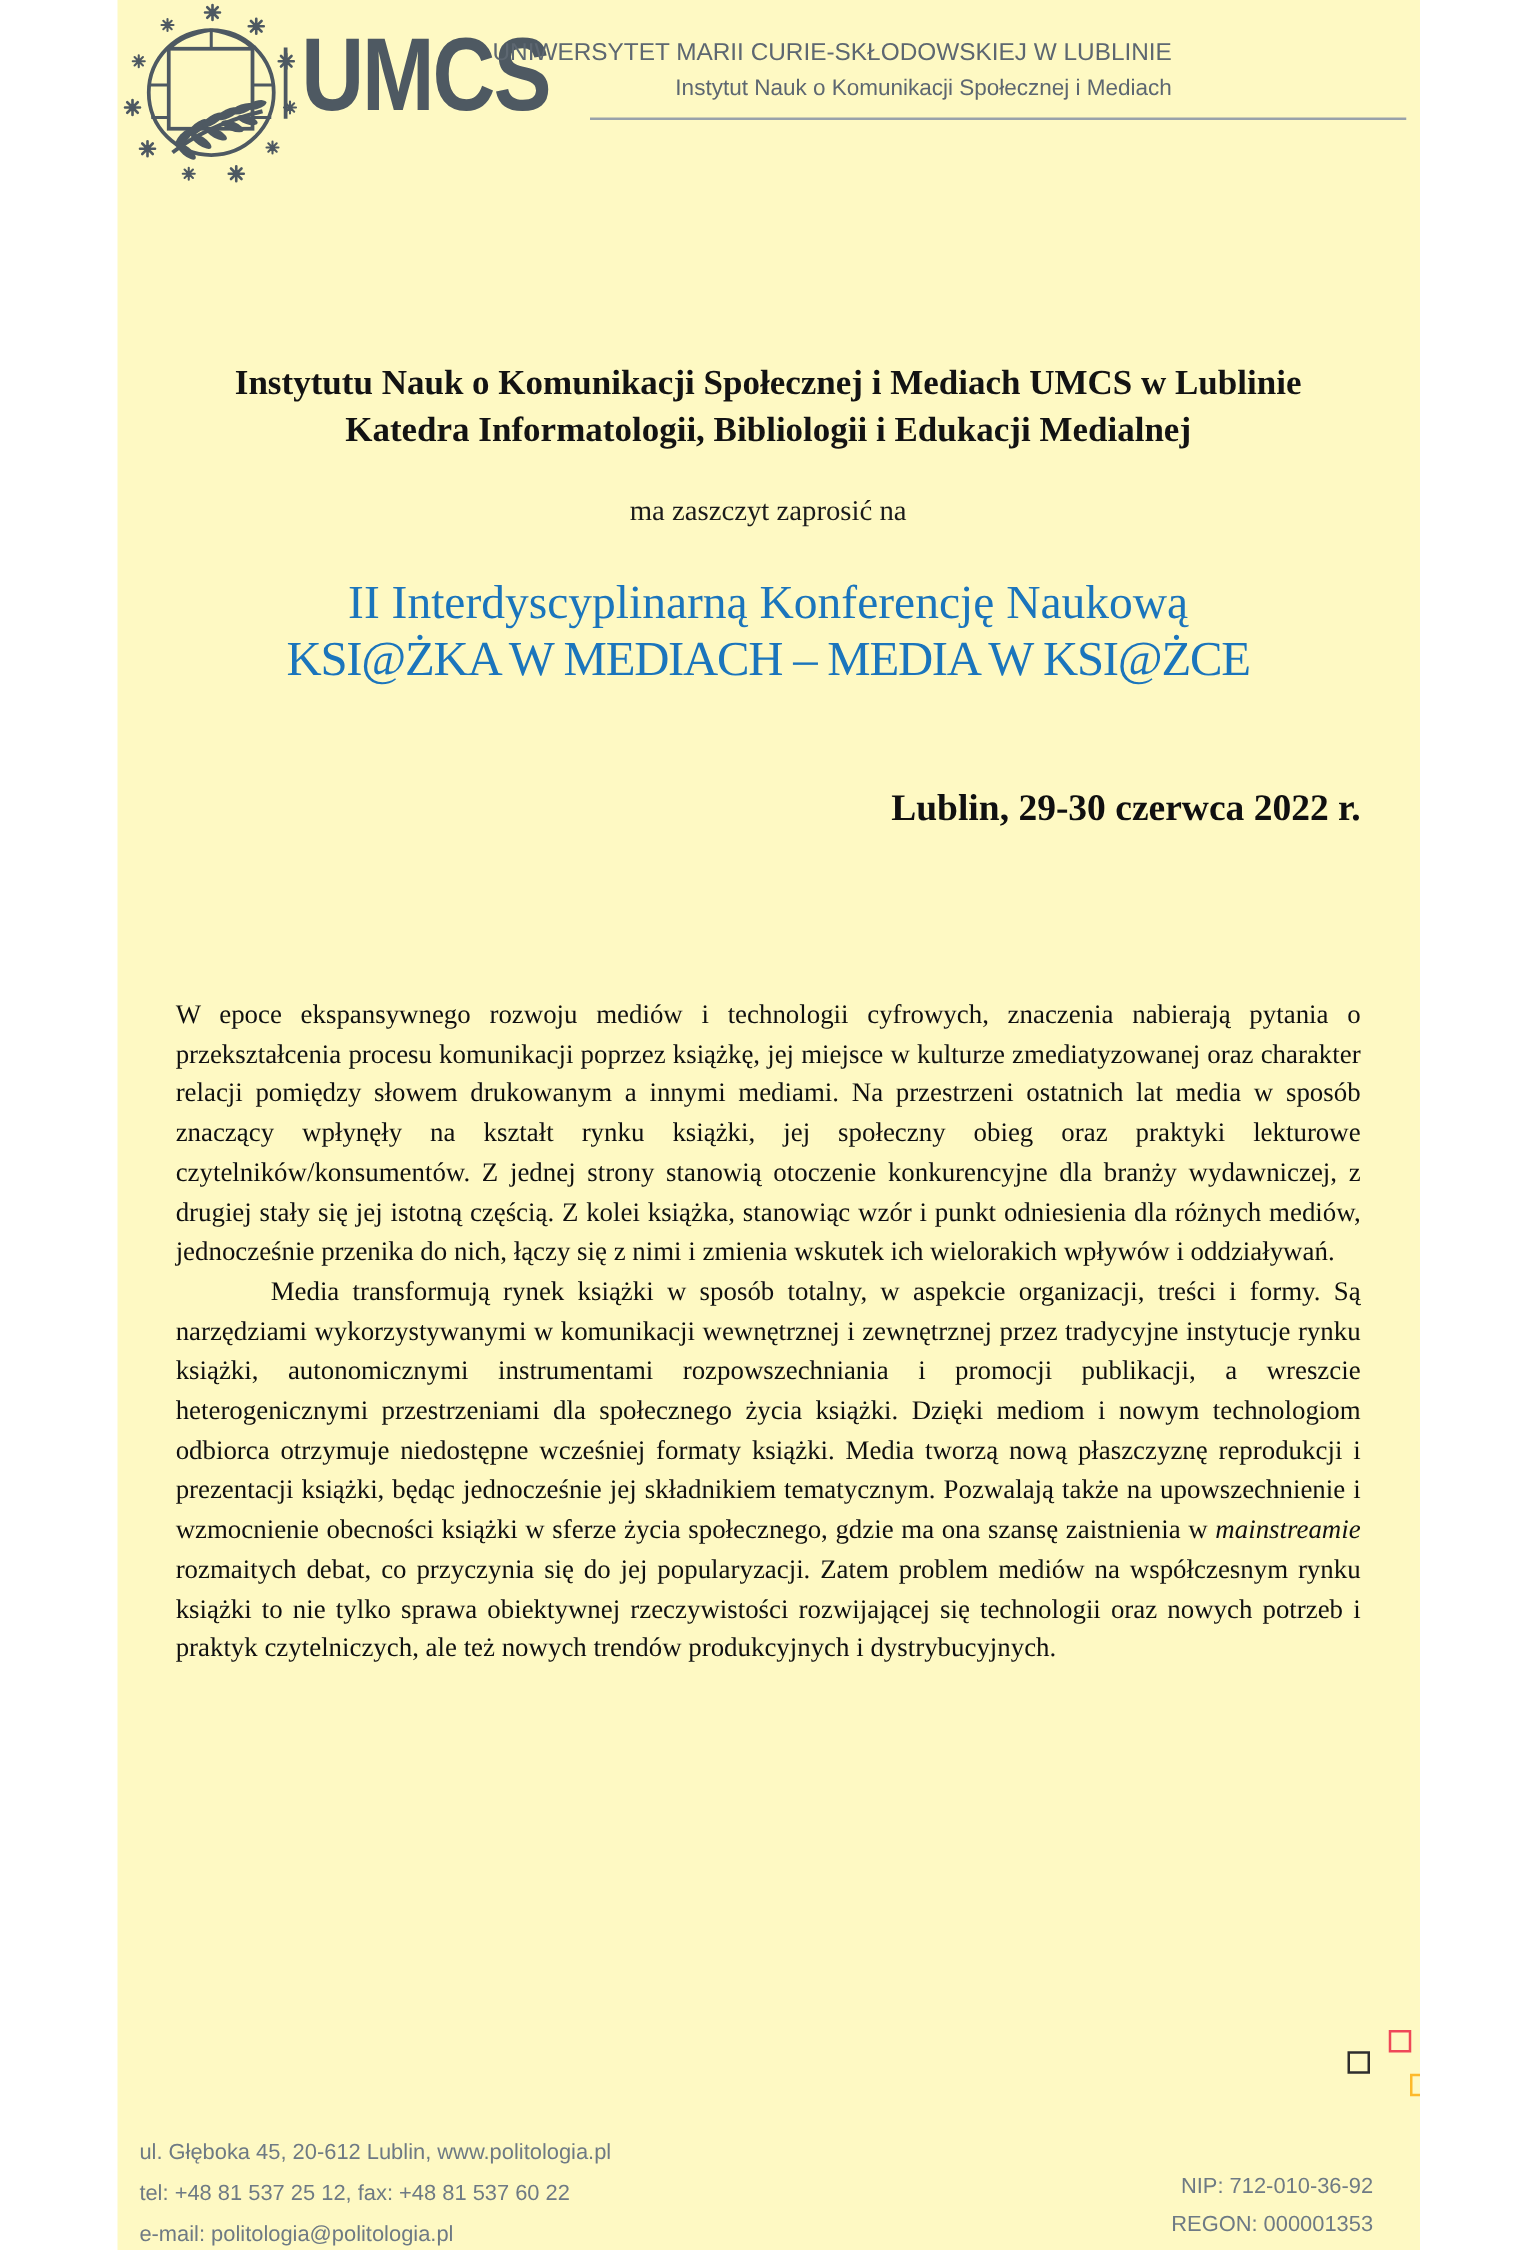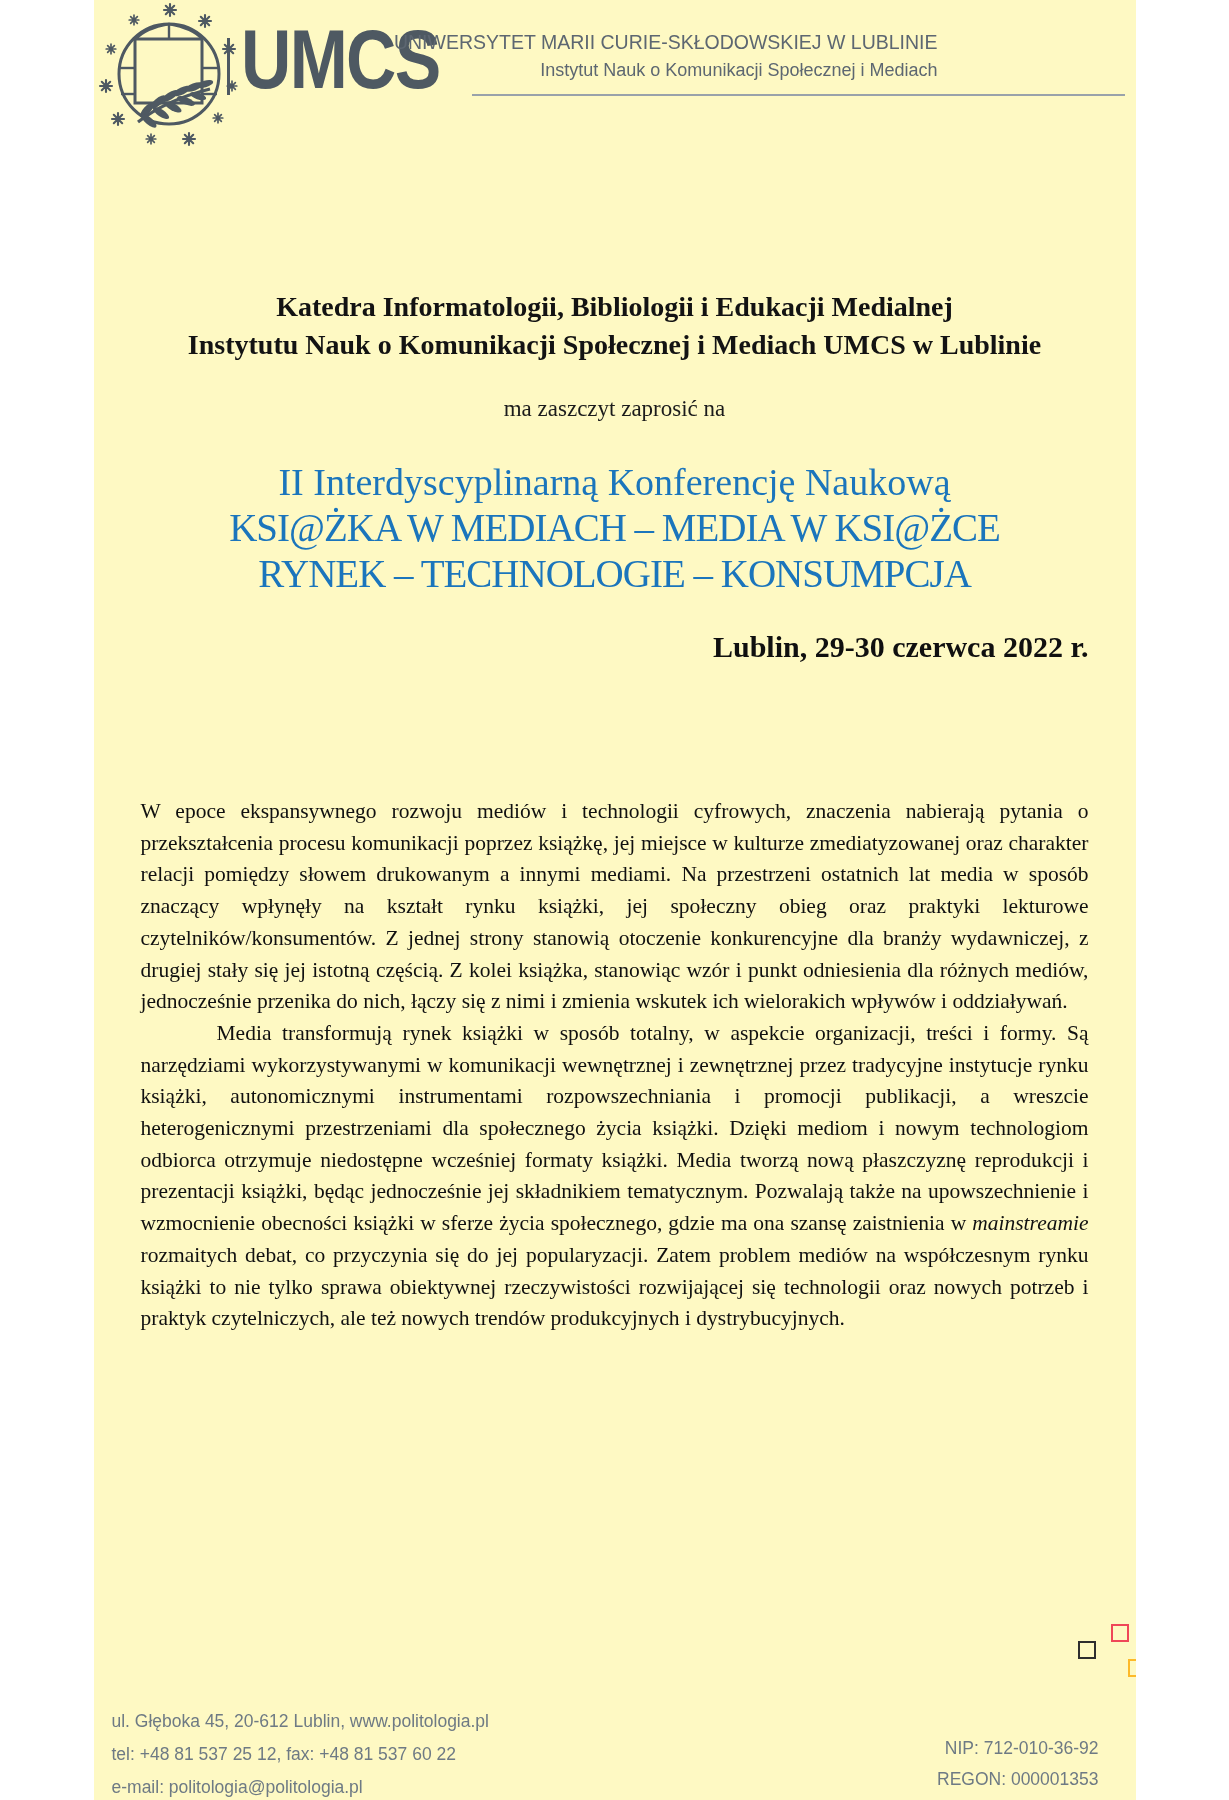--- a/index.html
+++ b/index.html
@@ -102,30 +102,29 @@
   <div class="logo-divider"></div>
   <div class="wordmark">UMCS</div>
 
   <div class="header-right">
     <div class="l1">UNIWERSYTET MARII CURIE-SKŁODOWSKIEJ W LUBLINIE</div>
     <div class="l2">Instytut Nauk o Komunikacji Społecznej i Mediach</div>
   </div>
   <div class="header-rule"></div>
 
   <div class="issuer">
+    <div>Instytutu Nauk o Komunikacji Społecznej i Mediach UMCS w Lublinie</div>
     <div>Katedra Informatologii, Bibliologii i Edukacji Medialnej</div>
-    <div>Instytutu Nauk o Komunikacji Społecznej i Mediach UMCS w Lublinie</div>
   </div>
 
   <div class="lead-in">ma zaszczyt zaprosić na</div>
 
   <div class="conf-title">
     <div class="c1">II Interdyscyplinarną Konferencję Naukową</div>
     <div class="c2">KSI@ŻKA W MEDIACH – MEDIA W KSI@ŻCE</div>
-    <div class="c3">RYNEK – TECHNOLOGIE – KONSUMPCJA</div>
   </div>
 
   <div class="date-line">Lublin, 29-30 czerwca 2022 r.</div>
 
   <div class="body-text">
     <p>W epoce ekspansywnego rozwoju mediów i technologii cyfrowych, znaczenia nabierają pytania o przekształcenia procesu komunikacji poprzez książkę, jej miejsce w kulturze zmediatyzowanej oraz charakter relacji pomiędzy słowem drukowanym a innymi mediami. Na przestrzeni ostatnich lat media w sposób znaczący wpłynęły na kształt rynku książki, jej społeczny obieg oraz praktyki lekturowe czytelników/konsumentów. Z jednej strony stanowią otoczenie konkurencyjne dla branży wydawniczej, z drugiej stały się jej istotną częścią. Z kolei książka, stanowiąc wzór i punkt odniesienia dla różnych mediów, jednocześnie przenika do nich, łączy się z nimi i zmienia wskutek ich wielorakich wpływów i oddziaływań.</p>
     <p class="indent"><span>Media transformują rynek książki w sposób totalny, w aspekcie organizacji, treści i formy. Są narzędziami wykorzystywanymi w komunikacji wewnętrznej i zewnętrznej przez tradycyjne instytucje rynku książki, autonomicznymi instrumentami rozpowszechniania i promocji publikacji, a wreszcie heterogenicznymi przestrzeniami dla społecznego życia książki. Dzięki mediom i nowym technologiom odbiorca otrzymuje niedostępne wcześniej formaty książki. Media tworzą nową płaszczyznę reprodukcji i prezentacji książki, będąc jednocześnie jej składnikiem tematycznym. Pozwalają także na upowszechnienie i wzmocnienie obecności książki w sferze życia społecznego, gdzie ma ona szansę zaistnienia w </span><span class="em">mainstreamie</span><span> rozmaitych debat, co przyczynia się do jej popularyzacji. Zatem problem mediów na współczesnym rynku książki to nie tylko sprawa obiektywnej rzeczywistości rozwijającej się technologii oraz nowych potrzeb i praktyk czytelniczych, ale też nowych trendów produkcyjnych i dystrybucyjnych.</span></p>
   </div>
 
   <div class="decor">

